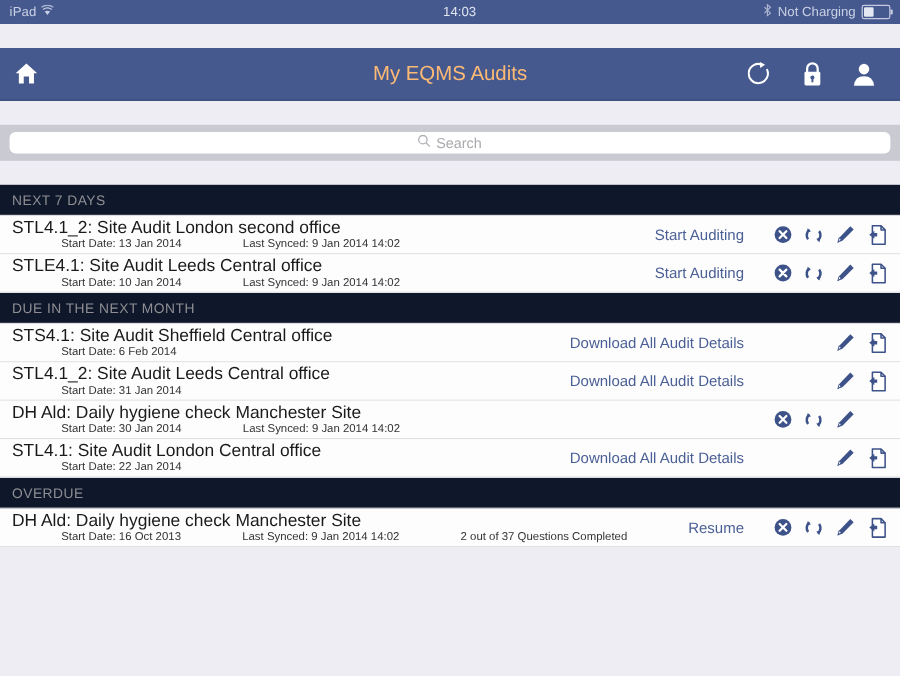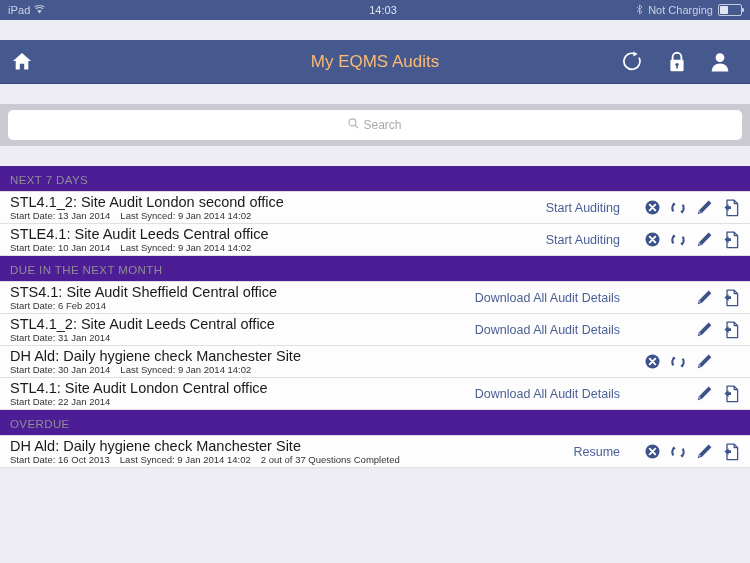--- a/index.html
+++ b/index.html
@@ -112,36 +112,36 @@
 
   
   .searchwrap {
     background: #c9cad2;
     padding: 6px 8px;
     box-sizing: border-box;
   }
   .searchfield {
     background: #ffffff;
     border-radius: 5px;
-    height: 30px;
+    height: 18px;
     display: flex;
     align-items: center;
     justify-content: center;
     gap: 4px;
     color: #a3a3a8;
     font-size: 12px;
   }
   .searchfield .s-label { color: #a9a9ae; }
 
   
   .list {
     background: #eeedf3;
   }
   .section-header {
-    background: #4c1d95;
+    background: #0f172a;
     color: #8e8e93;
     font-size: 11.5px;
     letter-spacing: .4px;
     padding: 8px 10px 5px 10px;
     box-sizing: border-box;
     border-bottom: 1px solid #dcdbe2;
   }
   .row {
     background: #fdfdfd;
     border-bottom: 1px solid #e0dfe5;
@@ -164,21 +164,21 @@
     line-height: 16px;
     white-space: nowrap;
   }
   .row-sub {
     font-size: 9.5px;
     color: #333333;
     line-height: 12px;
     white-space: nowrap;
     margin-top: 0px;
   }
-  .row-sub .seg { margin-right: 10px; }
+  .row-sub .seg { margin-right: 10px; margin-left: 41px; }
   .row-sub .seg:last-child { margin-right: 0; }
 
   .row-actions {
     margin-left: auto;
     display: flex;
     align-items: center;
     gap: 0;
   }
   .action-link {
     color: #4a5f95;

